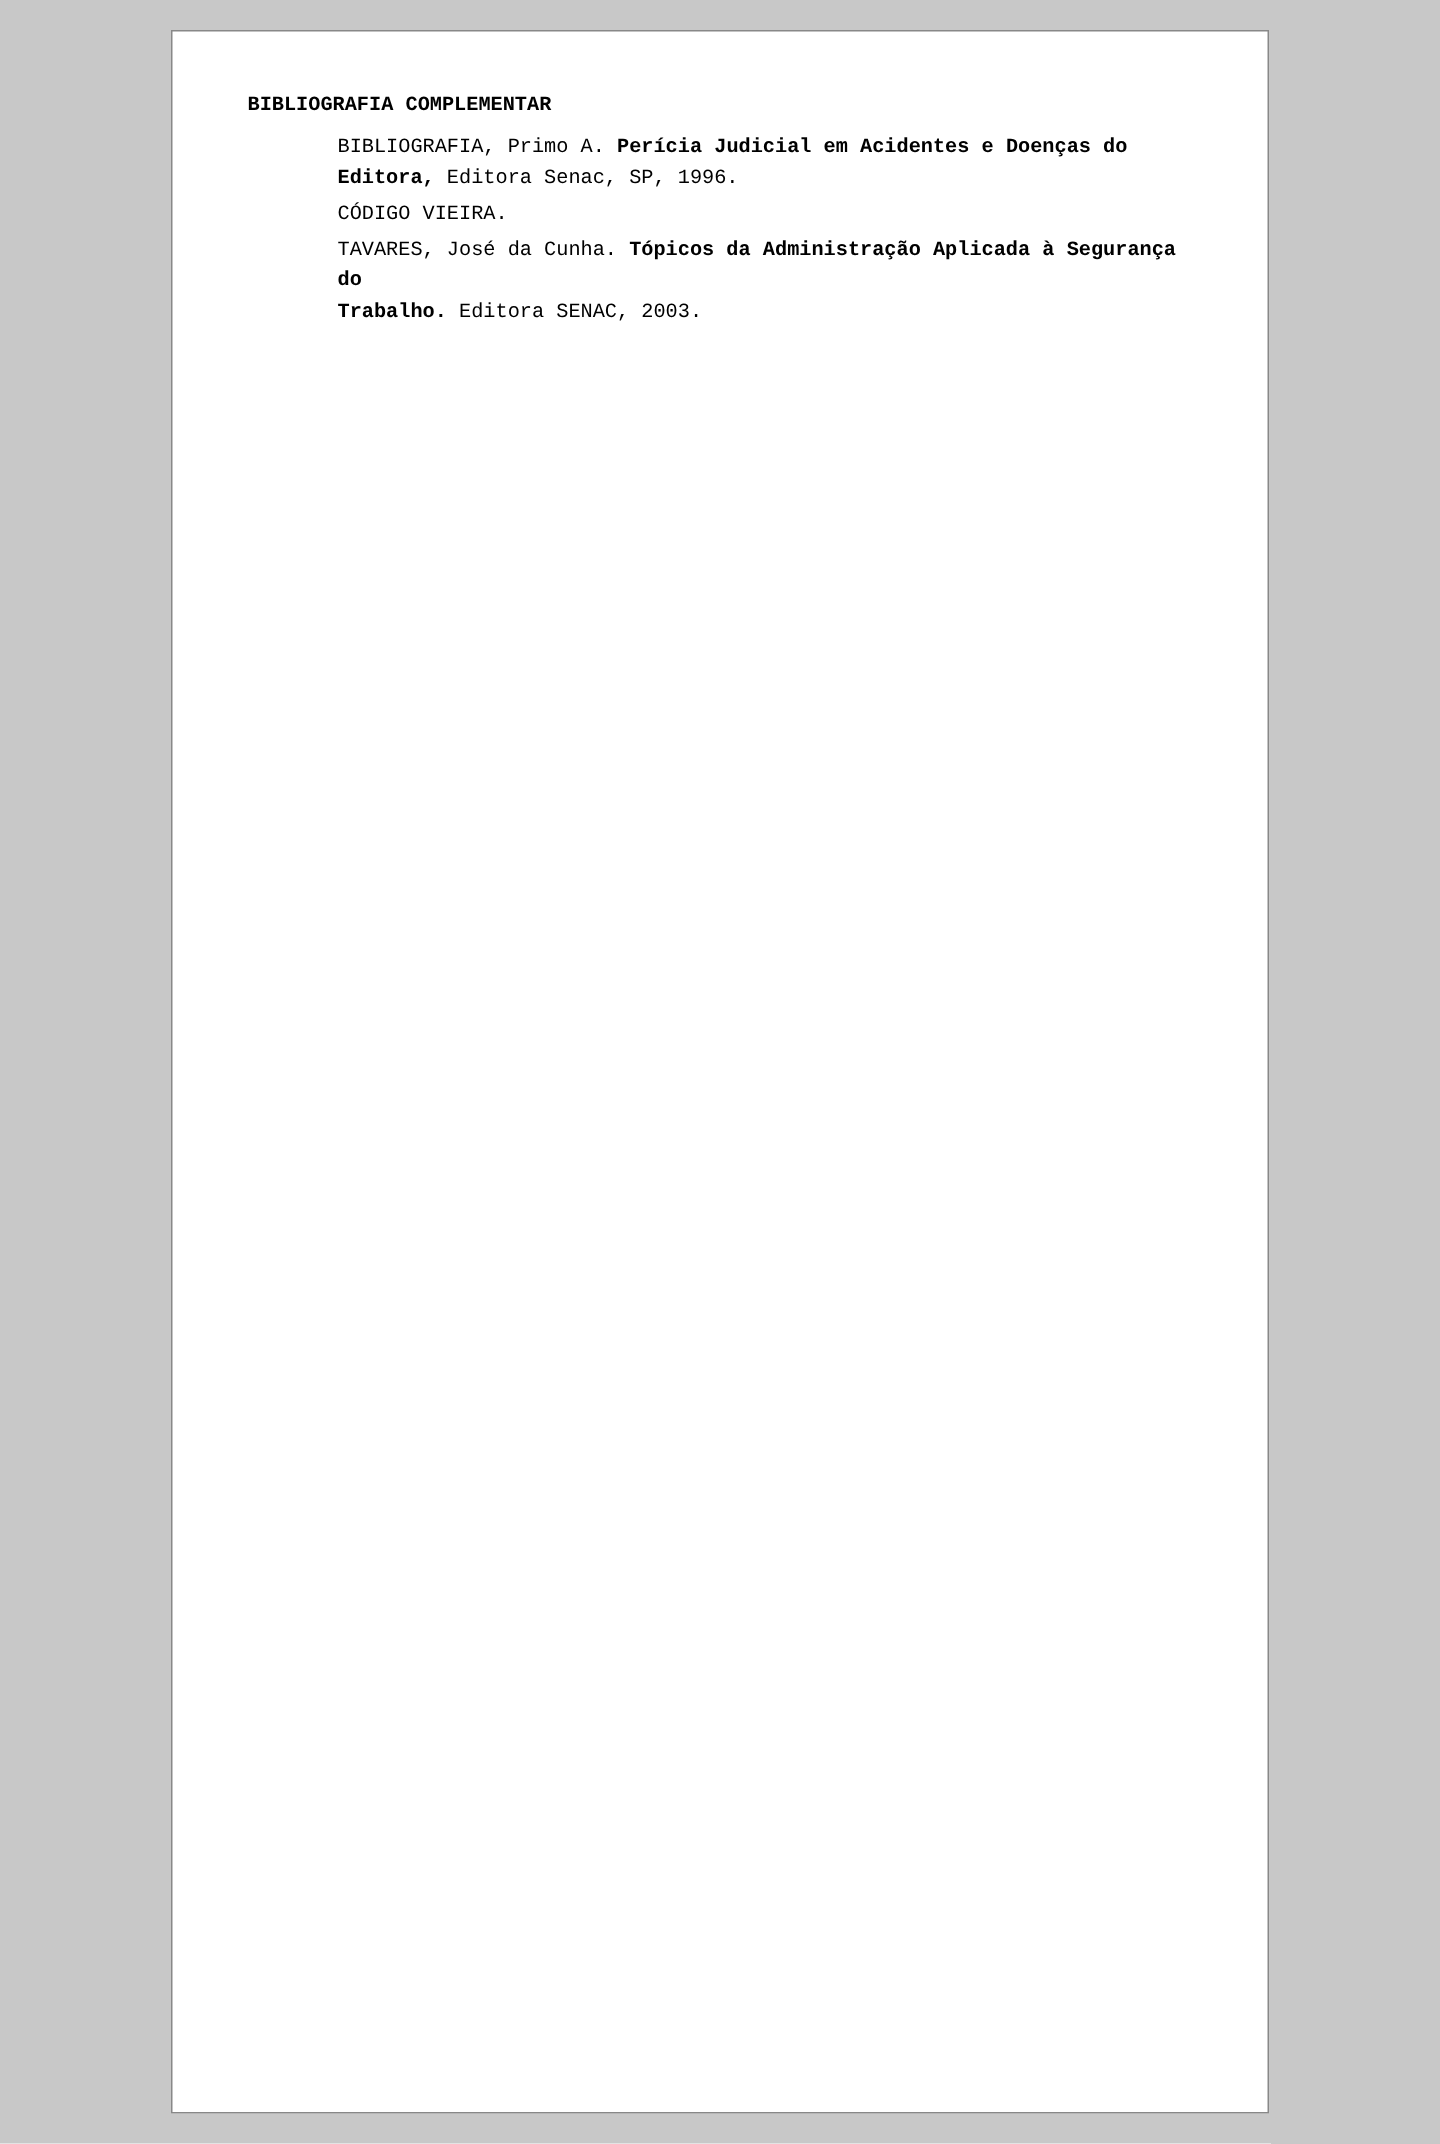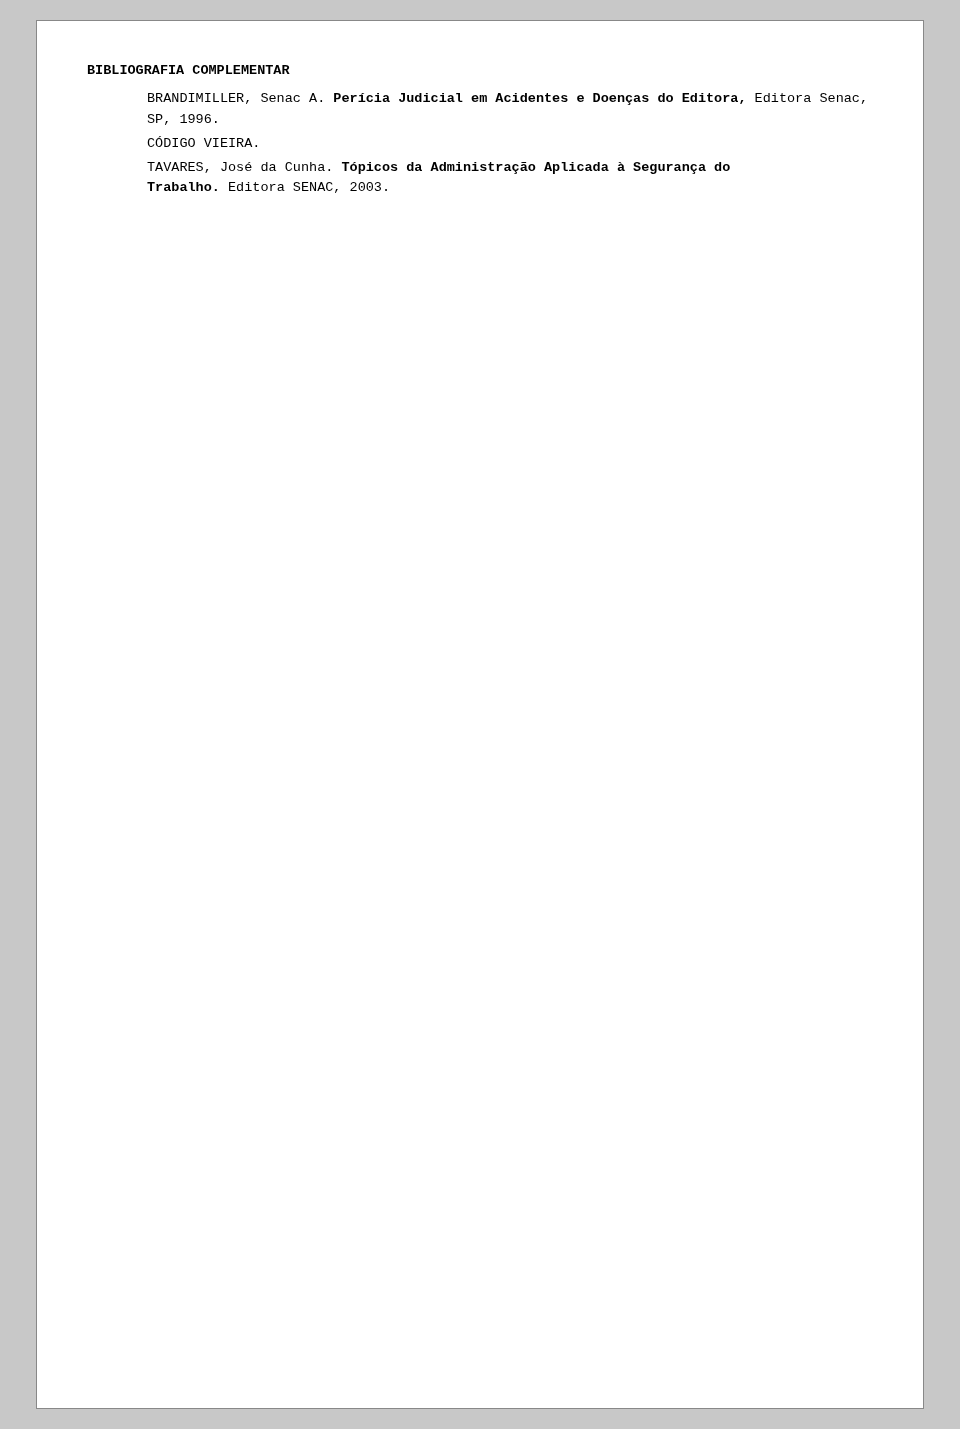--- a/index.html
+++ b/index.html
@@ -13,21 +13,21 @@
       display: flex;
       justify-content: center;
       align-items: flex-start;
       min-height: 1429px;
       padding: 20px;
       font-family: 'Courier New', Courier, monospace;
     }
 
     .page {
       background: #ffffff;
-      width: 888px;
+      width: 732px;
       min-height: 1389px;
       border: 1px solid #888;
       padding: 40px 50px 40px 50px;
       position: relative;
     }
 
     .bibliography-content {
       font-family: 'Courier New', Courier, monospace;
       font-size: 13.5px;
       line-height: 1.5;
@@ -51,21 +51,21 @@
   </style>
 </head>
 <body>
 
 <div class="page">
   <div class="bibliography-content">
 
     <span class="section-title bold">BIBLIOGRAFIA COMPLEMENTAR</span>
 
     <div class="bib-entry-indented">
-      <span>BRANDIMILLER, Senac A. </span><span class="bold">Perícia Judicial em Acidentes e Doenças do Editora,</span><span> Editora Senac, SP, 1996.</span>
+      <span>BIBLIOGRAFIA, Primo A. </span><span class="bold">Perícia Judicial em Acidentes e Doenças do Editora,</span><span> Editora Senac, SP, 1996.</span>
     </div>
 
     <div class="bib-entry-indented">
       <span>CÓDIGO VIEIRA.</span>
     </div>
 
 
 
 
     <div class="bib-entry-indented">

